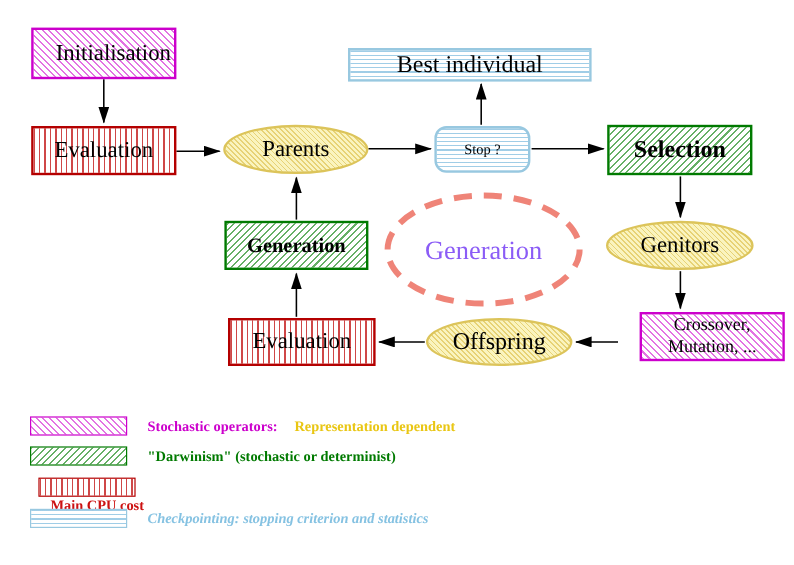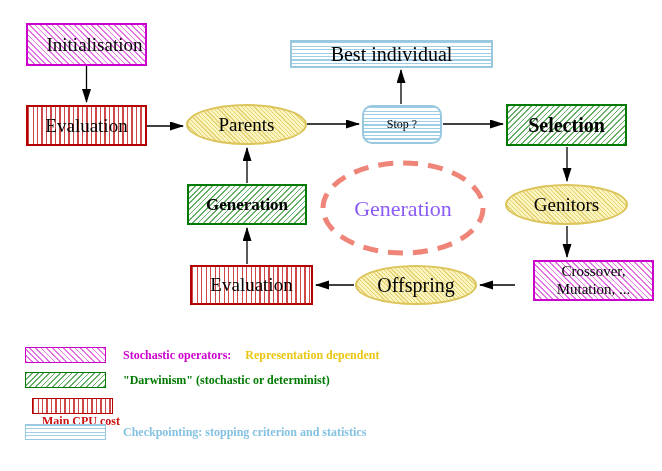--- a/index.html
+++ b/index.html
@@ -57,21 +57,21 @@
   .swatch{width:81px;height:16px;box-sizing:border-box;flex:0 0 auto;}
   .sw-magenta{border:1.5px solid #cc00cc;}
   .sw-green{border:1.5px solid #007a00;}
   .sw-red{border:1.5px solid #b40000;}
   .sw-cyan{border:1.5px solid #98c8e0;}
   .legend-label{margin-left:17px;font-size:12px;font-weight:bold;white-space:nowrap;}
   .lg-magenta{color:#cc00cc;}
   .lg-gold{color:#e9c613;margin-left:14px;}
   .lg-green{color:#007a00;}
   .lg-red{color:#cc1111;}
-  .lg-cyan{color:#85c2e2;}
+  .lg-cyan{color:#85c2e2;font-style:italic;}
 </style>
 </head>
 <body>
 
 <div id="canvas">
 
   <svg id="arrow-layer" viewBox="0 0 662 471">
     <defs>
       <marker id="ah" markerUnits="userSpaceOnUse" markerWidth="14" markerHeight="10" refX="13" refY="4.5" orient="auto">
         <path d="M0,0 L14,4.5 L0,9 Z" fill="#000"></path>

